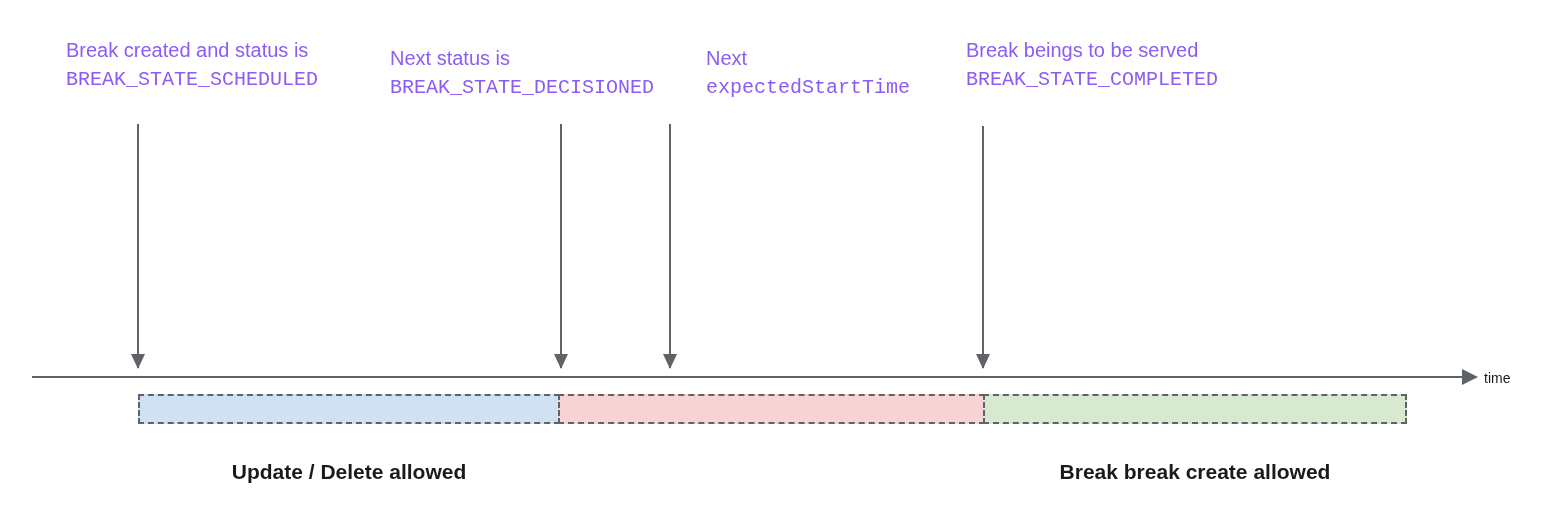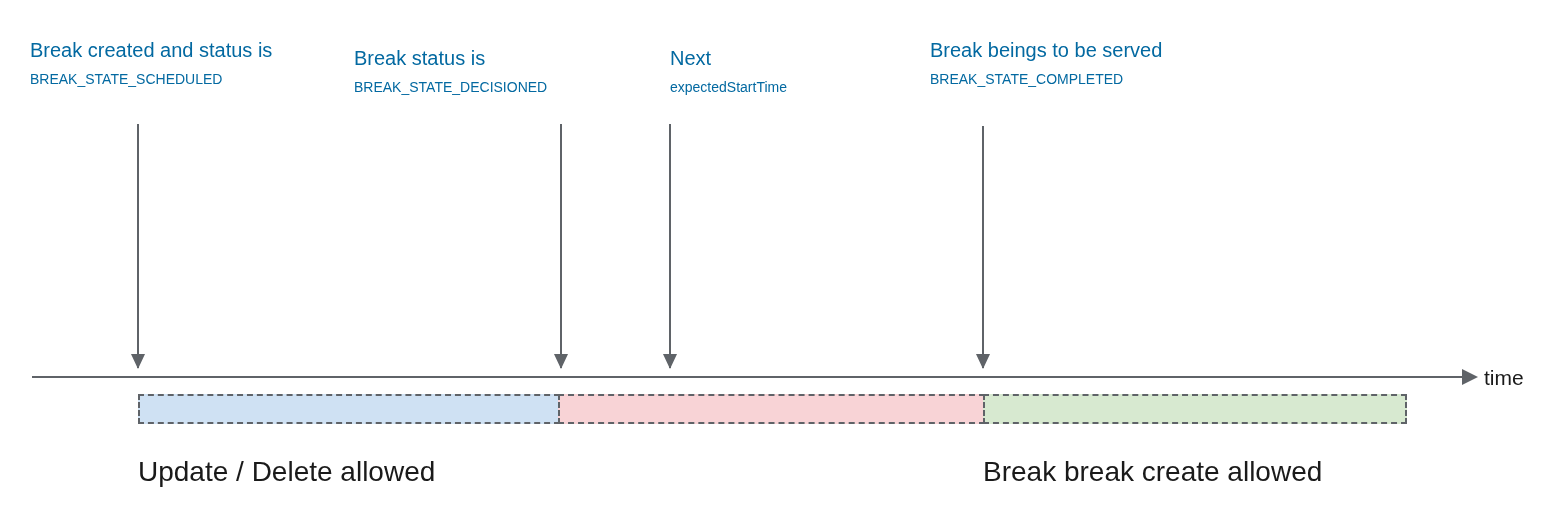--- a/index.html
+++ b/index.html
@@ -17,26 +17,27 @@
     height: 520px;
     background: #ffffff;
     overflow: hidden;
   }
   
   .annotation {
     position: absolute;
     font-family: "Liberation Sans", sans-serif;
     font-size: 20px;
     line-height: 29px;
-    color: #0369a1;
+    color: #8b5cf6;
     white-space: nowrap;
+    margin-left: 36px;
   }
   .annotation .mono {
-    font-family: Liberation Sans, sans-serif;
-    font-size: 14px;
+    font-family: Liberation Mono, monospace;
+    font-size: 20px;
     letter-spacing: 0px;
   }
   .annotation .ln {
     display: block;
   }
   #annotation-0 { left: 30px;  top: 36px; }
   #annotation-1 { left: 354px; top: 44px; }
   #annotation-2 { left: 670px; top: 44px; }
   #annotation-3 { left: 930px; top: 36px; }
 
@@ -84,62 +85,64 @@
     width: 0;
     height: 0;
     border-top: 8px solid transparent;
     border-bottom: 8px solid transparent;
     border-left: 16px solid #5f6368;
   }
   #time-axis-label {
     position: absolute;
     left: 1484px;
     top: 366px;
-    font-size: 21px;
+    font-size: 14px;
     line-height: 24px;
     color: #1a1a1a;
   }
 
   
   .phase-bar {
     position: absolute;
     top: 394px;
     height: 30px;
     box-sizing: border-box;
     border: 2px dashed #5f6368;
   }
   #phase-bar-0 { left: 138px;  width: 422px; }
   #phase-bar-1 { left: 558px;  width: 427px; }
   #phase-bar-2 { left: 983px;  width: 424px; }
 
   
   .phase-caption {
     position: absolute;
     top: 459px;
-    font-size: 28px;
+    font-size: 21px;
     line-height: 26px;
     color: #1a1a1a;
+    text-align: center;
     white-space: nowrap;
+    font-weight: bold;
   }
   #phase-caption-0 { left: 138px; width: 422px; }
   #phase-caption-1 { left: 558px; width: 427px; }
   #phase-caption-2 { left: 983px; width: 424px; }
 </style>
 </head>
 <body>
 
 <div id="diagram">
 
   <div class="annotation" id="annotation-0">
     <span class="ln">Break created and status is</span>
     <span class="ln mono">BREAK_STATE_SCHEDULED</span>
   </div>
 
   <div class="annotation" id="annotation-1">
-    <span class="ln">Break status is</span>
+    <span class="ln">Next status is</span>
     <span class="ln mono">BREAK_STATE_DECISIONED</span>
   </div>
 
   <div class="annotation" id="annotation-2">
     <span class="ln">Next</span>
     <span class="ln mono">expectedStartTime</span>
   </div>
 
   <div class="annotation" id="annotation-3">
     <span class="ln">Break beings to be served</span>

